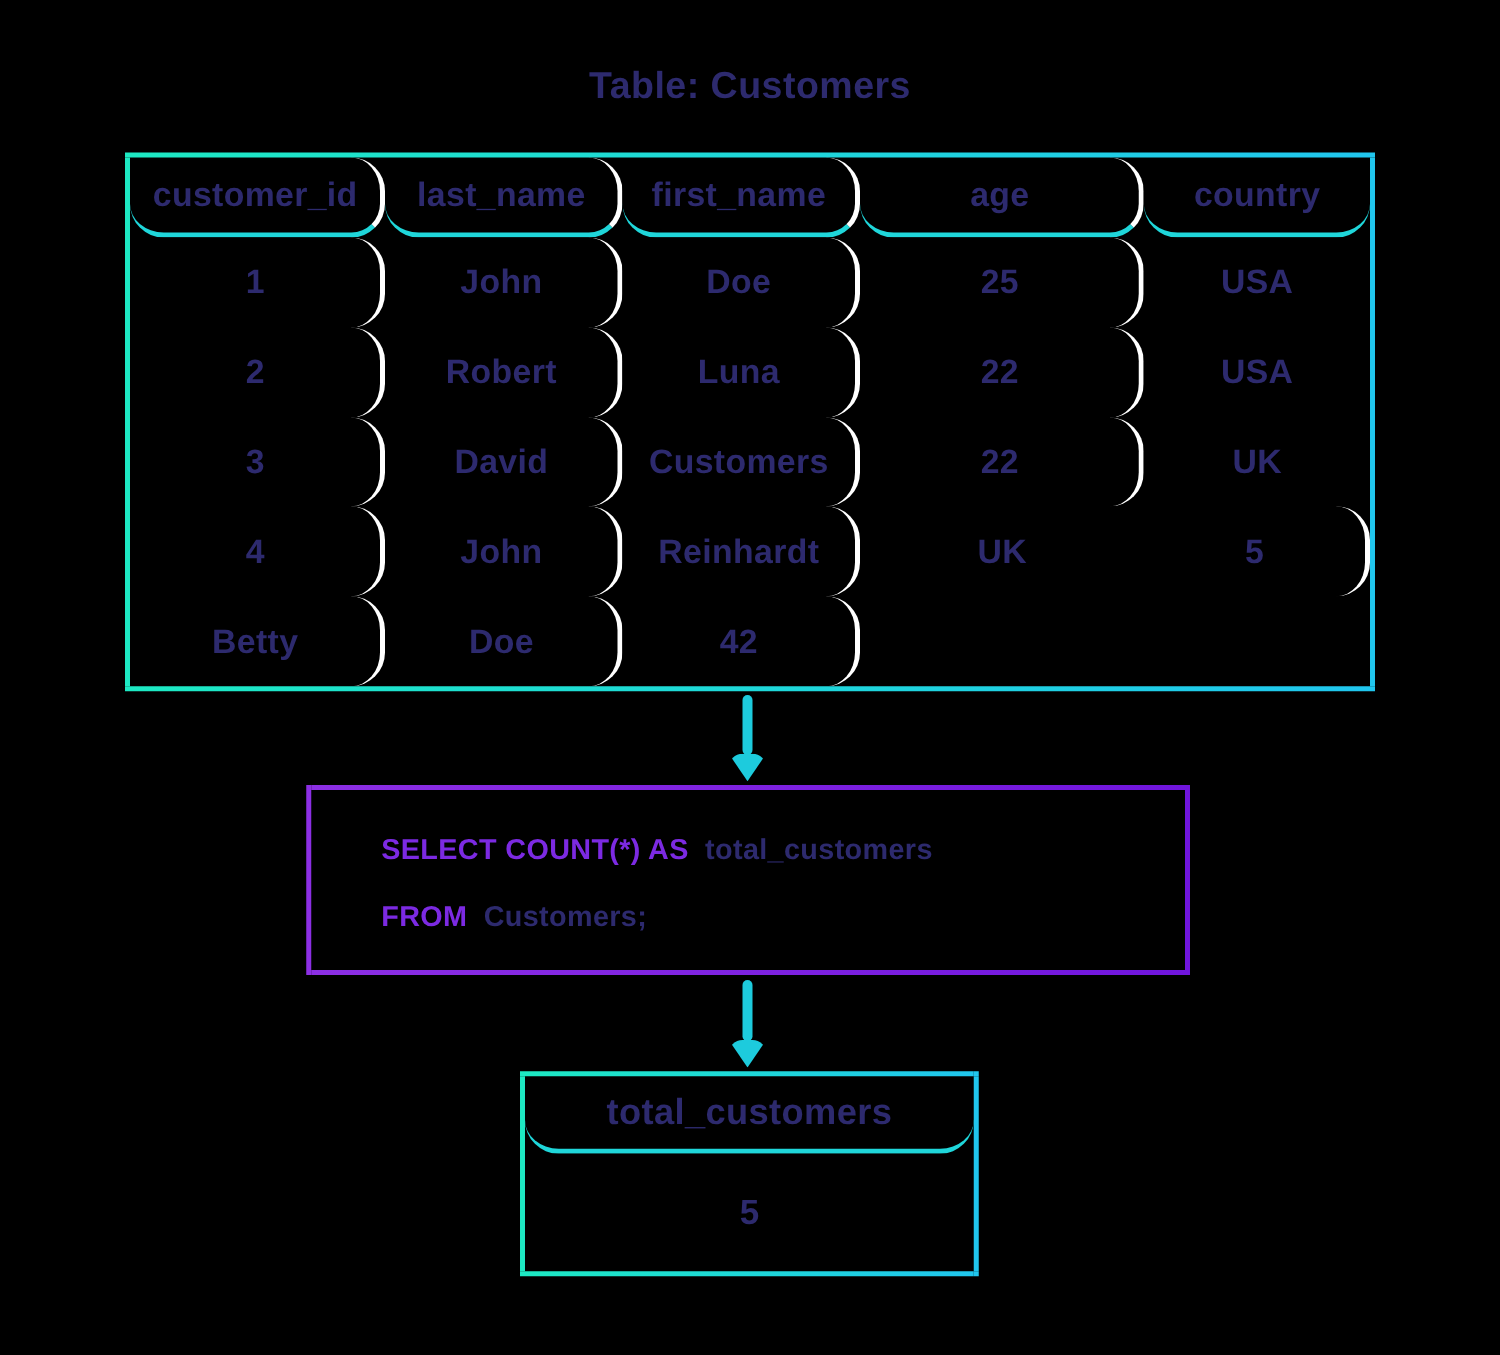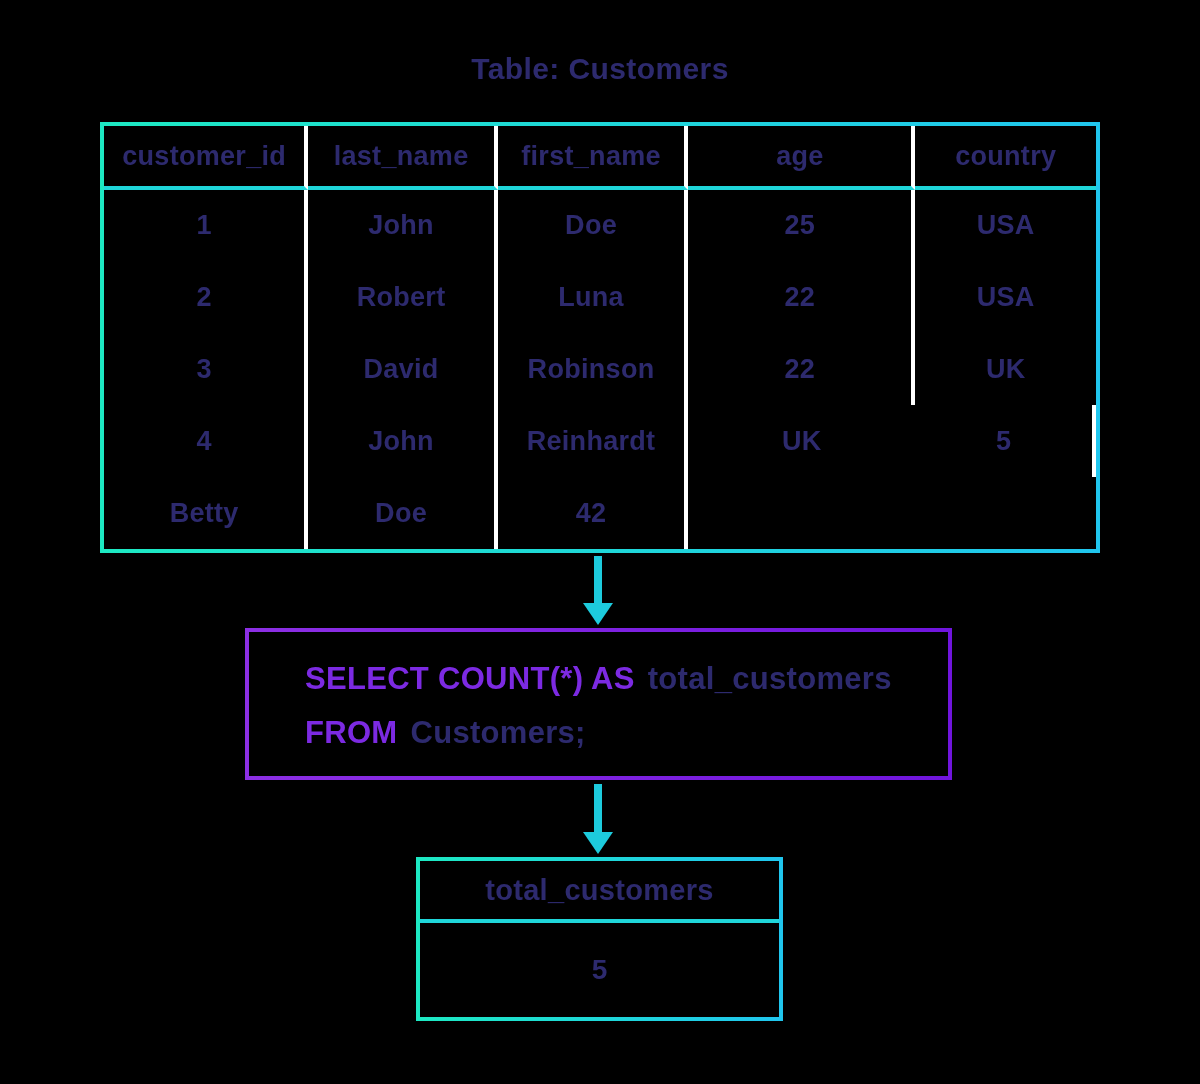--- a/index.html
+++ b/index.html
@@ -1,15 +1,15 @@
 <!DOCTYPE html>
 <html><head>
 <meta charset="utf-8">
 <style>
-  * { margin: 0; padding: 0; box-sizing: border-box; }
+  * { margin: 0; padding: 0; box-sizing: border-box; border-radius: 27px; }
   html, body { background: #000; }
   body {
     font-family: "Liberation Sans", sans-serif;
     font-weight: 700;
     -webkit-font-smoothing: antialiased;
   }
   .stage {
     position: relative;
     width: 1200px;
     height: 1084px;
@@ -76,21 +76,21 @@
     border: 4px solid #7b1fe0;
     border-image: linear-gradient(90deg, #8c2fe4, #7015dd) 1;
     display: flex;
     flex-direction: column;
     justify-content: center;
     padding-left: 56px;
     padding-top: 4px;
   }
   .sql-line {
     line-height: 54px;
-    font-size: 31px;
+    font-size: 23px;
     letter-spacing: 0.3px;
     white-space: nowrap;
   }
   .kw { color: #7c2ae2; margin-right: 13px; }
   .ident { color: #2d2a6e; }
 
   
   .result-table {
     position: absolute;
     left: 416px; top: 857px;
@@ -141,21 +141,21 @@
     <div class="cell">USA</div>
 
     <div class="cell sep">2</div>
     <div class="cell sep">Robert</div>
     <div class="cell sep">Luna</div>
     <div class="cell sep">22</div>
     <div class="cell">USA</div>
 
     <div class="cell sep">3</div>
     <div class="cell sep">David</div>
-    <div class="cell sep">Robinson</div>
+    <div class="cell sep">Customers</div>
     <div class="cell sep">22</div>
     <div class="cell">UK</div>
 
     <div class="cell sep">4</div>
     <div class="cell sep">John</div>
     <div class="cell sep">Reinhardt</div>
     <div class="cell">UK</div>
 
     <div class="cell sep">5</div>
     <div class="cell sep">Betty</div>

